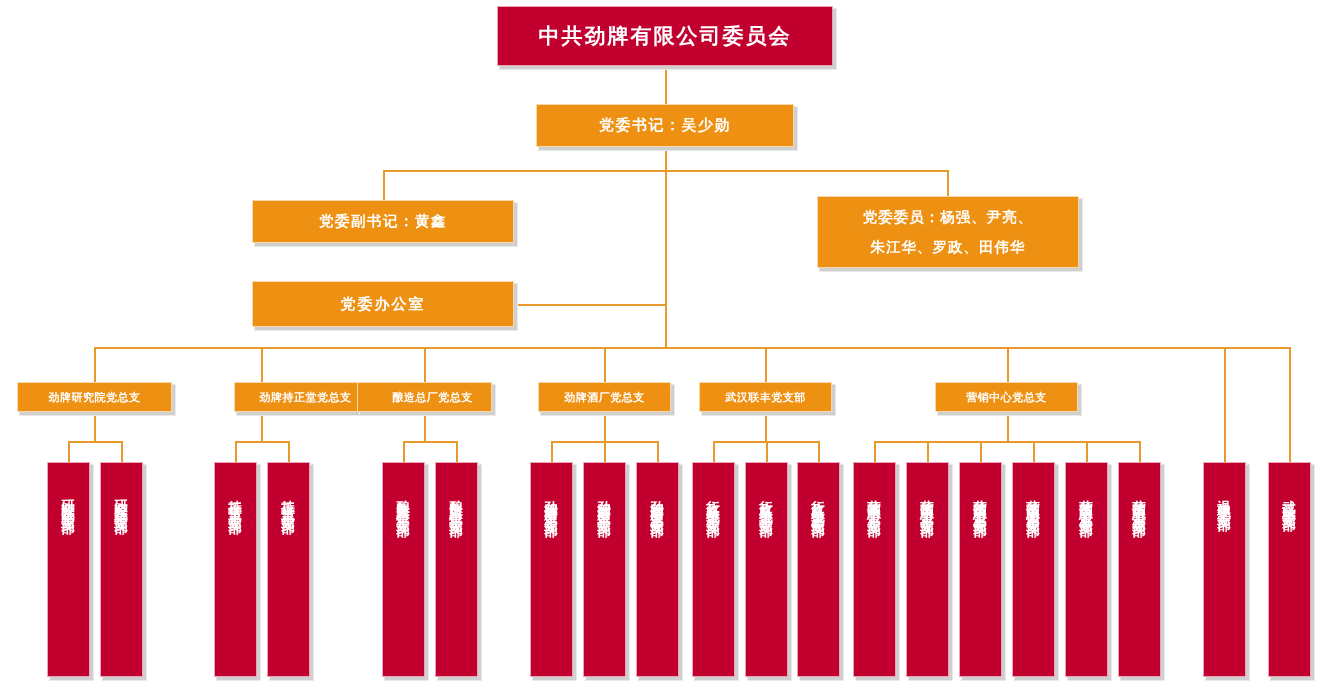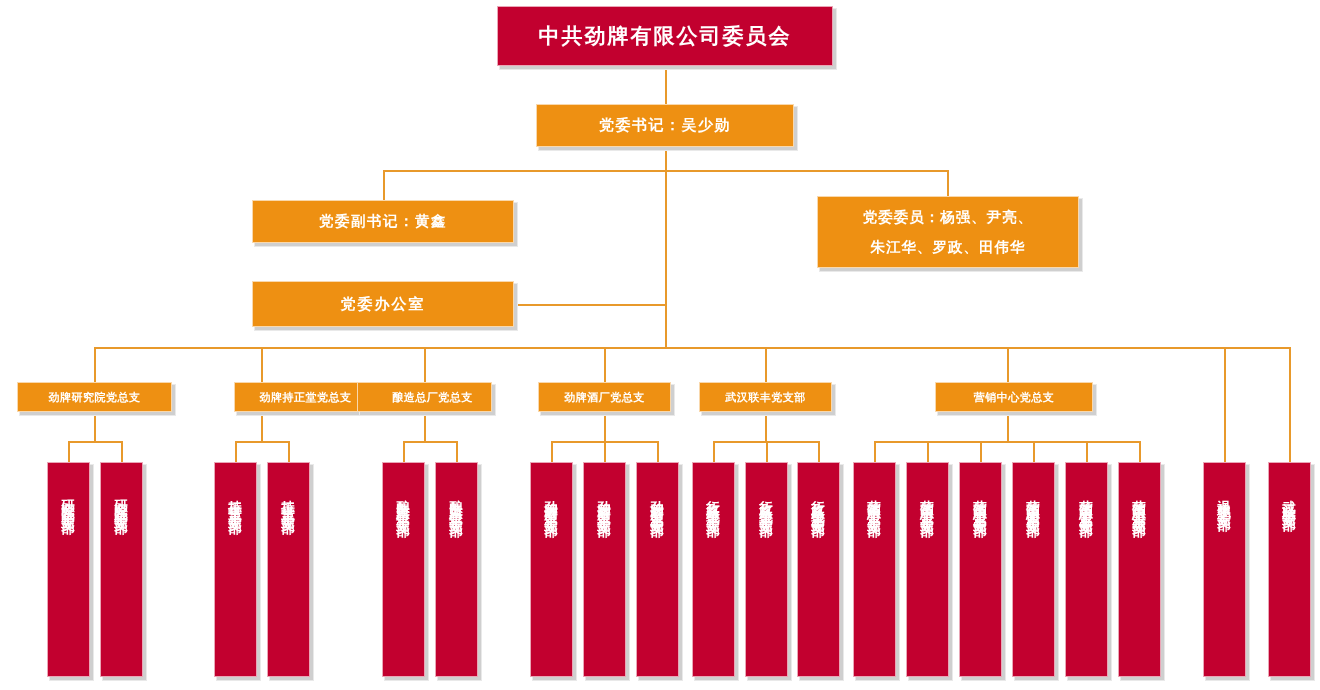--- a/index.html
+++ b/index.html
@@ -136,21 +136,21 @@
     <span>朱江华、罗政、田伟华</span>
   </div>
 
   <div class="box orange office" style="left:252px;top:281px;width:262px;height:46px;">党委办公室</div>
 
   <div class="box orange group" style="left:17px;top:382px;width:155px;height:30px;">劲牌研究院党总支</div>
   <div class="box orange group" style="left:190px;top:382px;width:143px;height:30px;margin-left:44px;">劲牌持正堂党总支</div>
   <div class="box orange group" style="left:357px;top:382px;width:135px;height:30px;padding-left:16px;">酿造总厂党总支</div>
   <div class="box orange group" style="left:538px;top:382px;width:133px;height:30px;">劲牌酒厂党总支</div>
   <div class="box orange group" style="left:699px;top:382px;width:133px;height:30px;">武汉联丰党支部</div>
-  <div class="box orange group" style="left:935px;top:382px;width:158px;height:30px;">营销中心党总支</div>
+  <div class="box orange group" style="left:935px;top:382px;width:143px;height:30px;">营销中心党总支</div>
 
   <div class="box red branch" style="left:47px;top:462px;width:43px;height:215px;">研究院第一党支部</div>
   <div class="box red branch" style="left:100px;top:462px;width:43px;height:215px;">研究院第二党支部</div>
 
   <div class="box red branch" style="left:214px;top:462px;width:43px;height:215px;">持正堂第一党支部</div>
   <div class="box red branch" style="left:267px;top:462px;width:43px;height:215px;">持正堂第二党支部</div>
 
   <div class="box red branch" style="left:382px;top:462px;width:43px;height:215px;">酿造总厂第一党支部</div>
   <div class="box red branch" style="left:435px;top:462px;width:43px;height:215px;">酿造总厂第二党支部</div>
 

